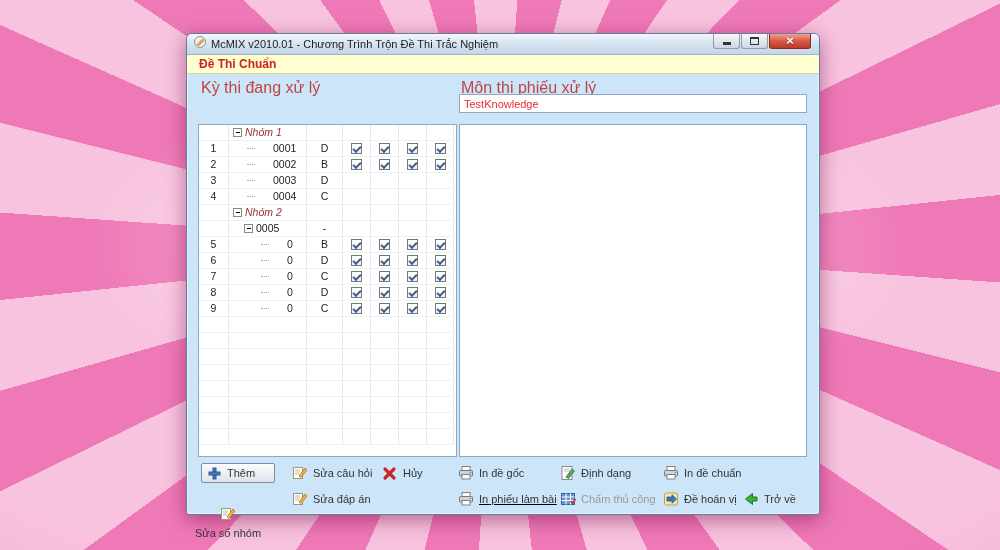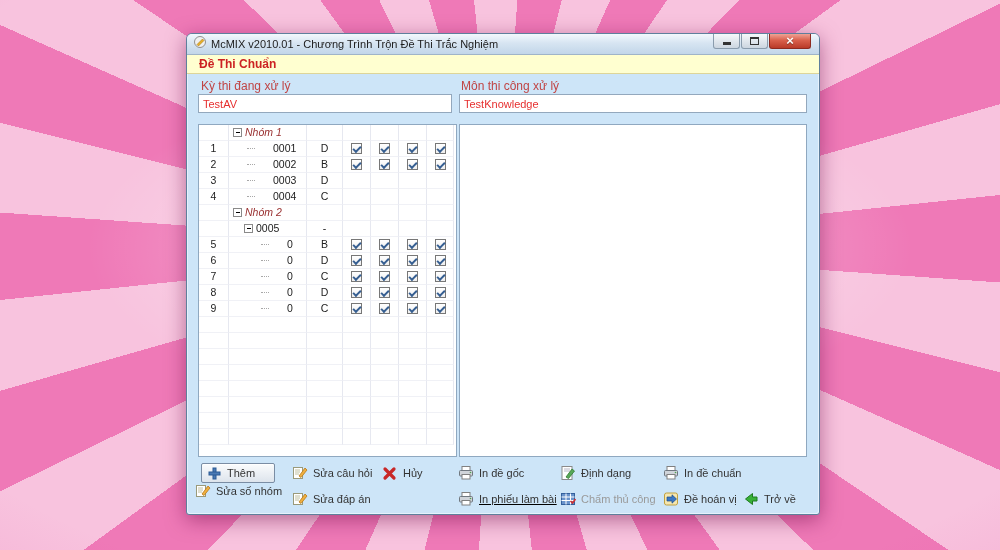--- a/index.html
+++ b/index.html
@@ -49,21 +49,21 @@
   }
   .header-bar{
     height:19px; background:#ffffd0; border-bottom:1px solid #ddd59a;
     display:flex; align-items:center; padding-left:12px;
   }
   .header-bar span{ font-size:12px; font-weight:bold; color:#cc2222; }
 
   .body{ position:absolute; left:1px; right:1px; top:40px; bottom:1px; background:#cde5f8; border-radius:0 0 2px 2px; }
 
   
-  .fld-label{ position:absolute; font-size:12px; color:#c04545; }
+  .fld-label{ position:absolute; font-size:16px; color:#c04545; }
   .lbl-exam{ left:13px; top:5px; } .lbl-subject{ left:273px; top:5px; }
   .textbox{
     position:absolute; top:20px; height:19px; background:#fff;
     border:1px solid #93a8bd; font-size:11px; color:#e62e2e; padding:0 4px;
     font-family:"Liberation Sans","DejaVu Sans",sans-serif; outline:none;
   }
   .tb-exam{ left:10px; width:254px; } .tb-subject{ left:271px; width:348px; }
 
   
   .grid{
@@ -147,22 +147,21 @@
         <div class="cap-btn cap-close"></div>
       </div>
     </div>
 
     <div class="header-bar">
       <span>Đề Thi Chuẩn</span>
     </div>
 
     <div class="body">
       <span class="fld-label lbl-exam">Kỳ thi đang xử lý</span>
-      <input class="textbox tb-exam" value="TestAV" style="">
-      <span class="fld-label lbl-subject">Môn thi công xử lý</span>
+      <span class="fld-label lbl-subject">Môn thi phiếu xử lý</span>
       <input class="textbox tb-subject" value="TestKnowledge" style="">
 
       <div class="grid">
         <div id="grid-body">
             <div class="g-row">
               <div class="g-cell c-cau" style="width: 30px;"></div>
               <div class="g-cell c-ma" style="width: 78px;">
                 <span class="exp"></span>
                 <span class="g-grp">Nhóm 1</span>
               </div>
@@ -493,21 +492,21 @@
             <span class="ico">
               <svg width="16" height="16" viewBox="0 0 16 16">
                 <rect x="4" y="1.5" width="8" height="4" fill="#fff" stroke="#808080"></rect>
                 <rect x="1.5" y="5.5" width="13" height="5.5" rx="1" fill="#d0d4da" stroke="#707880"></rect>
                 <rect x="4" y="9.5" width="8" height="4.5" fill="#fff" stroke="#808080"></rect>
                 <circle cx="12.5" cy="7.5" r="0.8" fill="#50a050"></circle>
               </svg>
             </span>
             <span class="lbl">In đề chuẩn</span>
           </div>
-          <div class="tb" style="left: 3px; top: 407px;">
+          <div class="tb" style="left: 3px; top: 432px; flex-direction: column;">
             <span class="ico">
               <svg width="16" height="16" viewBox="0 0 16 16">
                 <rect x="1.5" y="2.5" width="9" height="11" fill="#fff" stroke="#9a9a7a"></rect>
                 <line x1="3" y1="5" x2="8" y2="5" stroke="#c0c0a0"></line>
                 <line x1="3" y1="7" x2="8" y2="7" stroke="#c0c0a0"></line>
                 <line x1="3" y1="9" x2="7" y2="9" stroke="#c0c0a0"></line>
                 <polygon points="7,11 13,3 15,5 9,12.5" fill="#f0b040" stroke="#b87818" stroke-width="0.8"></polygon>
               </svg>
             </span>
             <span class="lbl">Sửa số nhóm</span>

